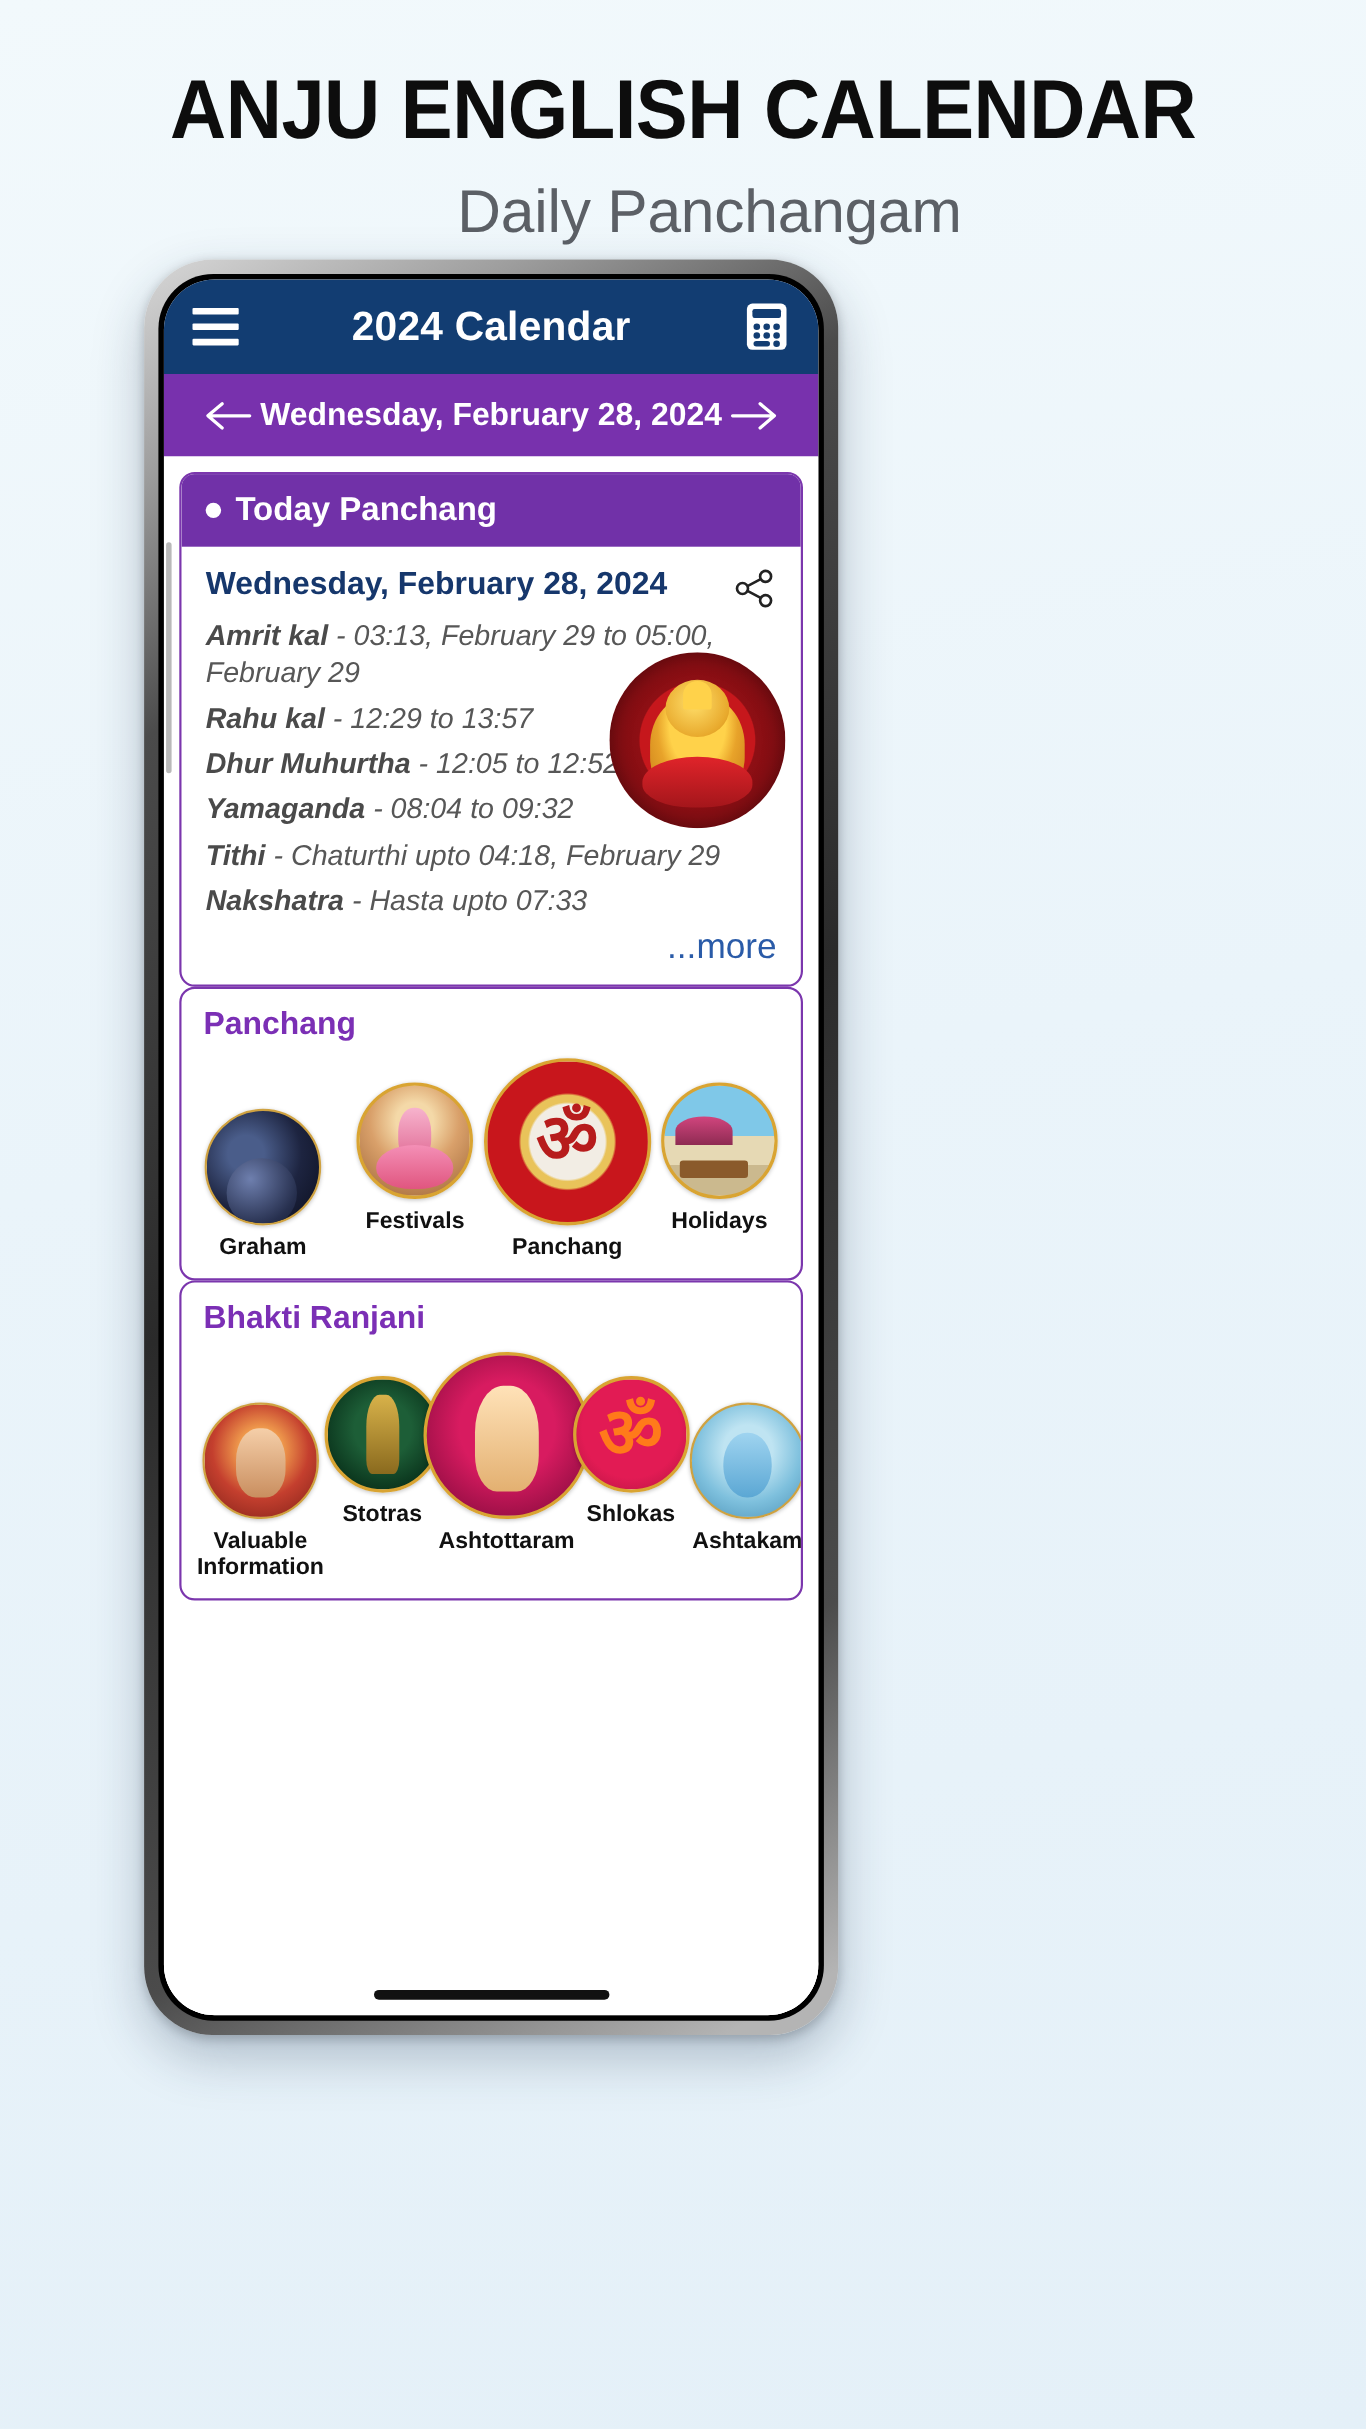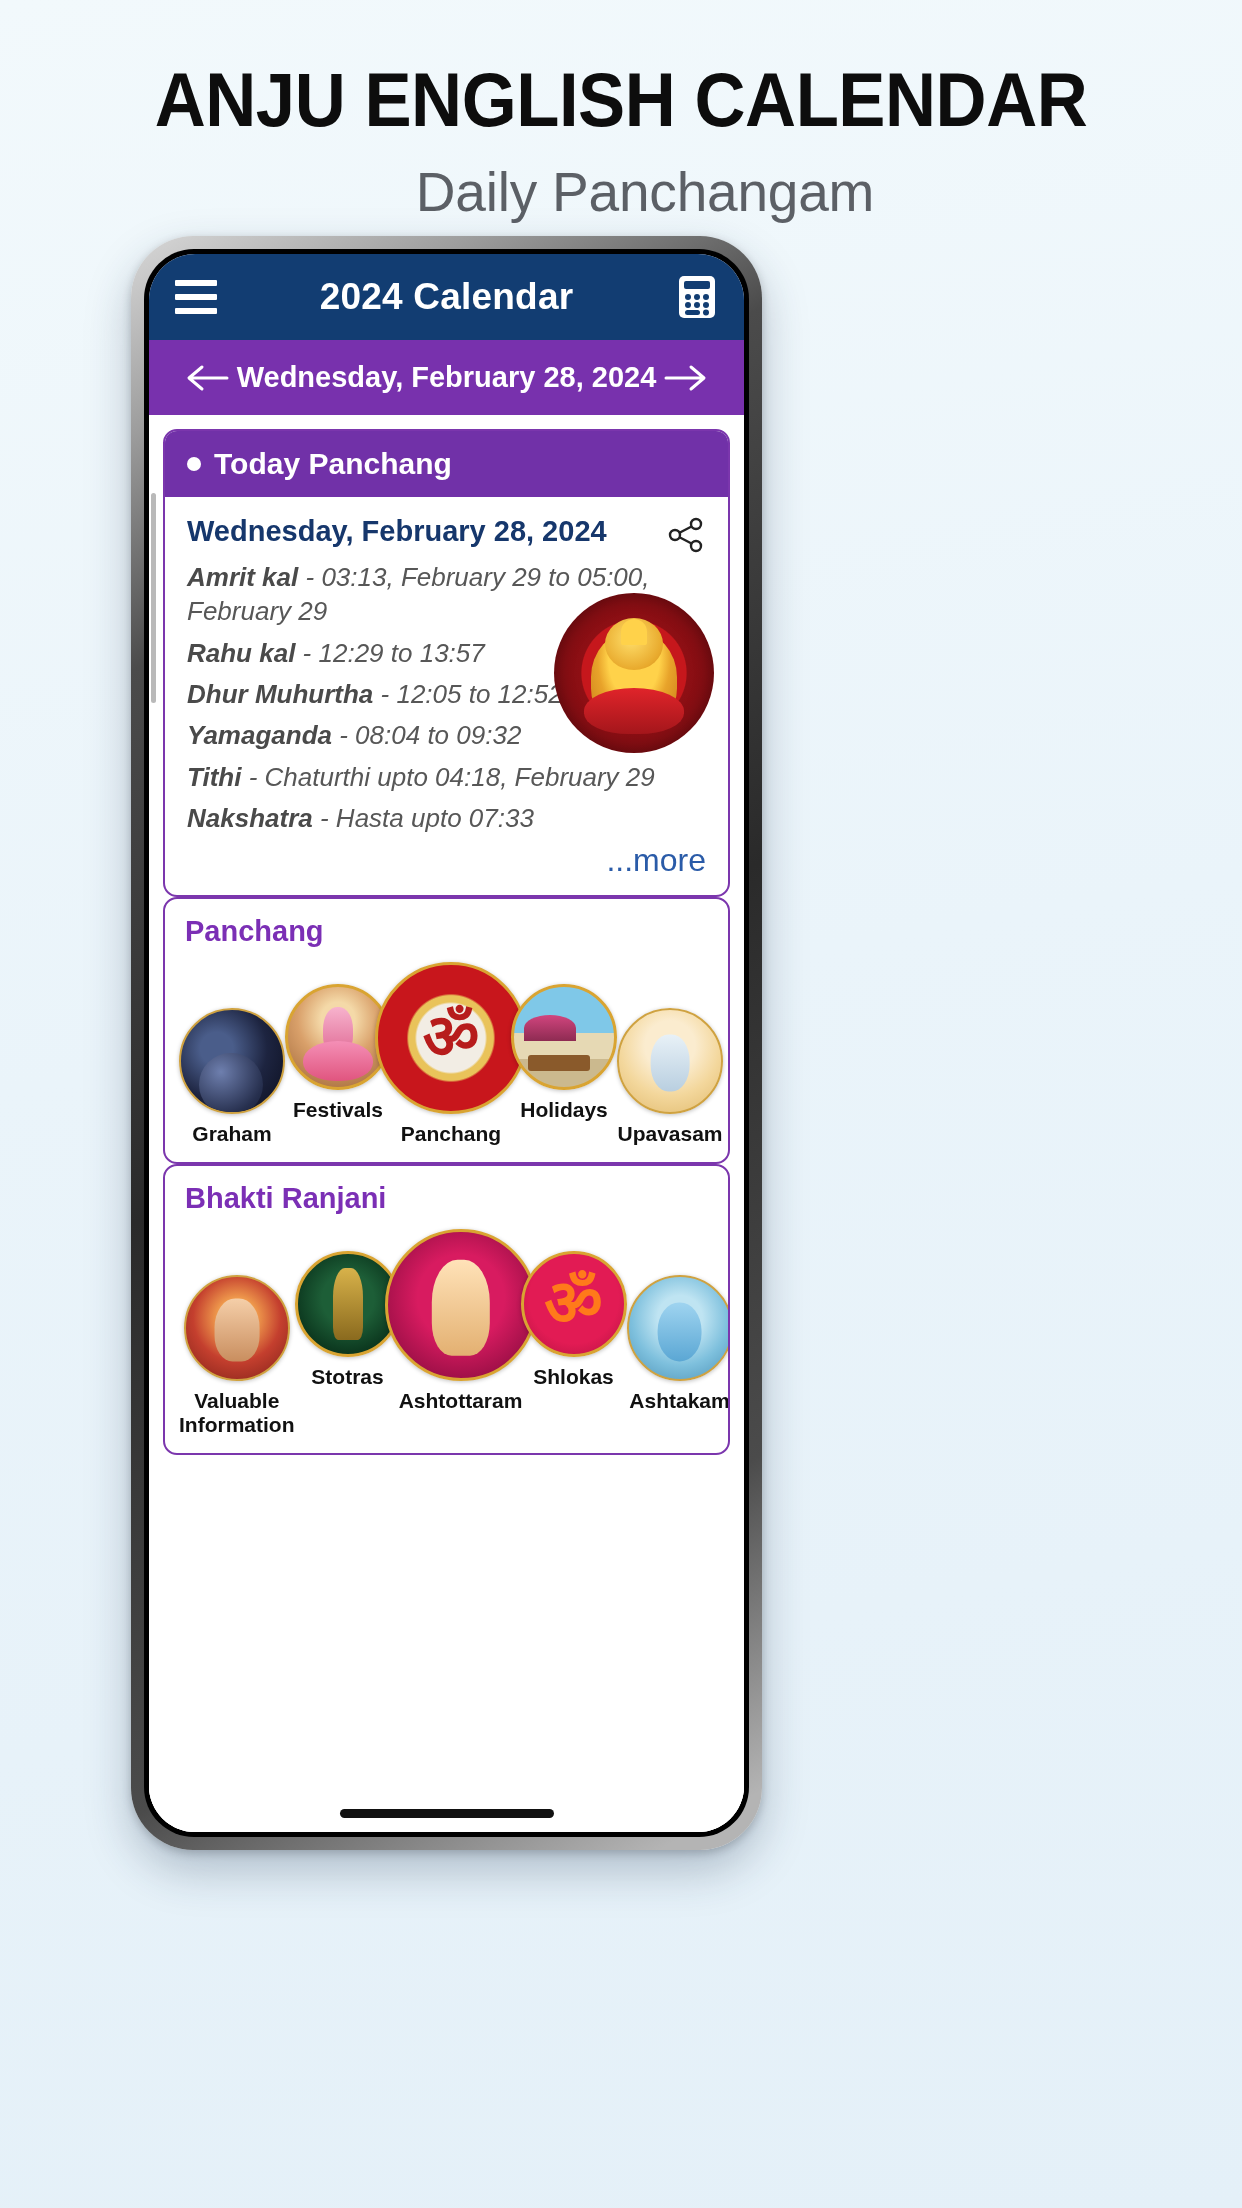--- a/index.html
+++ b/index.html
@@ -361,26 +361,20 @@
                     <div class="lbl">Festivals</div>
                   </div>
                   <div class="sec-item" style="margin-top: 0px;">
                     <div class="circ sz-l f-om-big ring-gold"><span class="om-glyph">ॐ</span><span class="fig"></span></div>
                     <div class="lbl">Panchang</div>
                   </div>
                   <div class="sec-item" style="margin-top: 22px;">
                     <div class="circ sz-m f-beach ring-gold"><span class="fig"></span></div>
                     <div class="lbl">Holidays</div>
                   </div>
-                  <div class="sec-item" style="margin-top: 46px;">
-                    <div class="circ sz-m f-shiva ring-thin">
-                      <span class="fig"></span>
-                    </div>
-                    <div class="lbl">Upavasam</div>
-                  </div>
                 </div>
               </div>
               <div class="card">
                 <div class="sec-title">Bhakti Ranjani</div>
                 <div class="sec-row">
                   <div class="sec-item" style="margin-top: 46px;">
                     <div class="circ sz-m f-devi ring-thin">
                       <span class="fig"></span>
                     </div>
                     <div class="lbl">Valuable Information</div>

